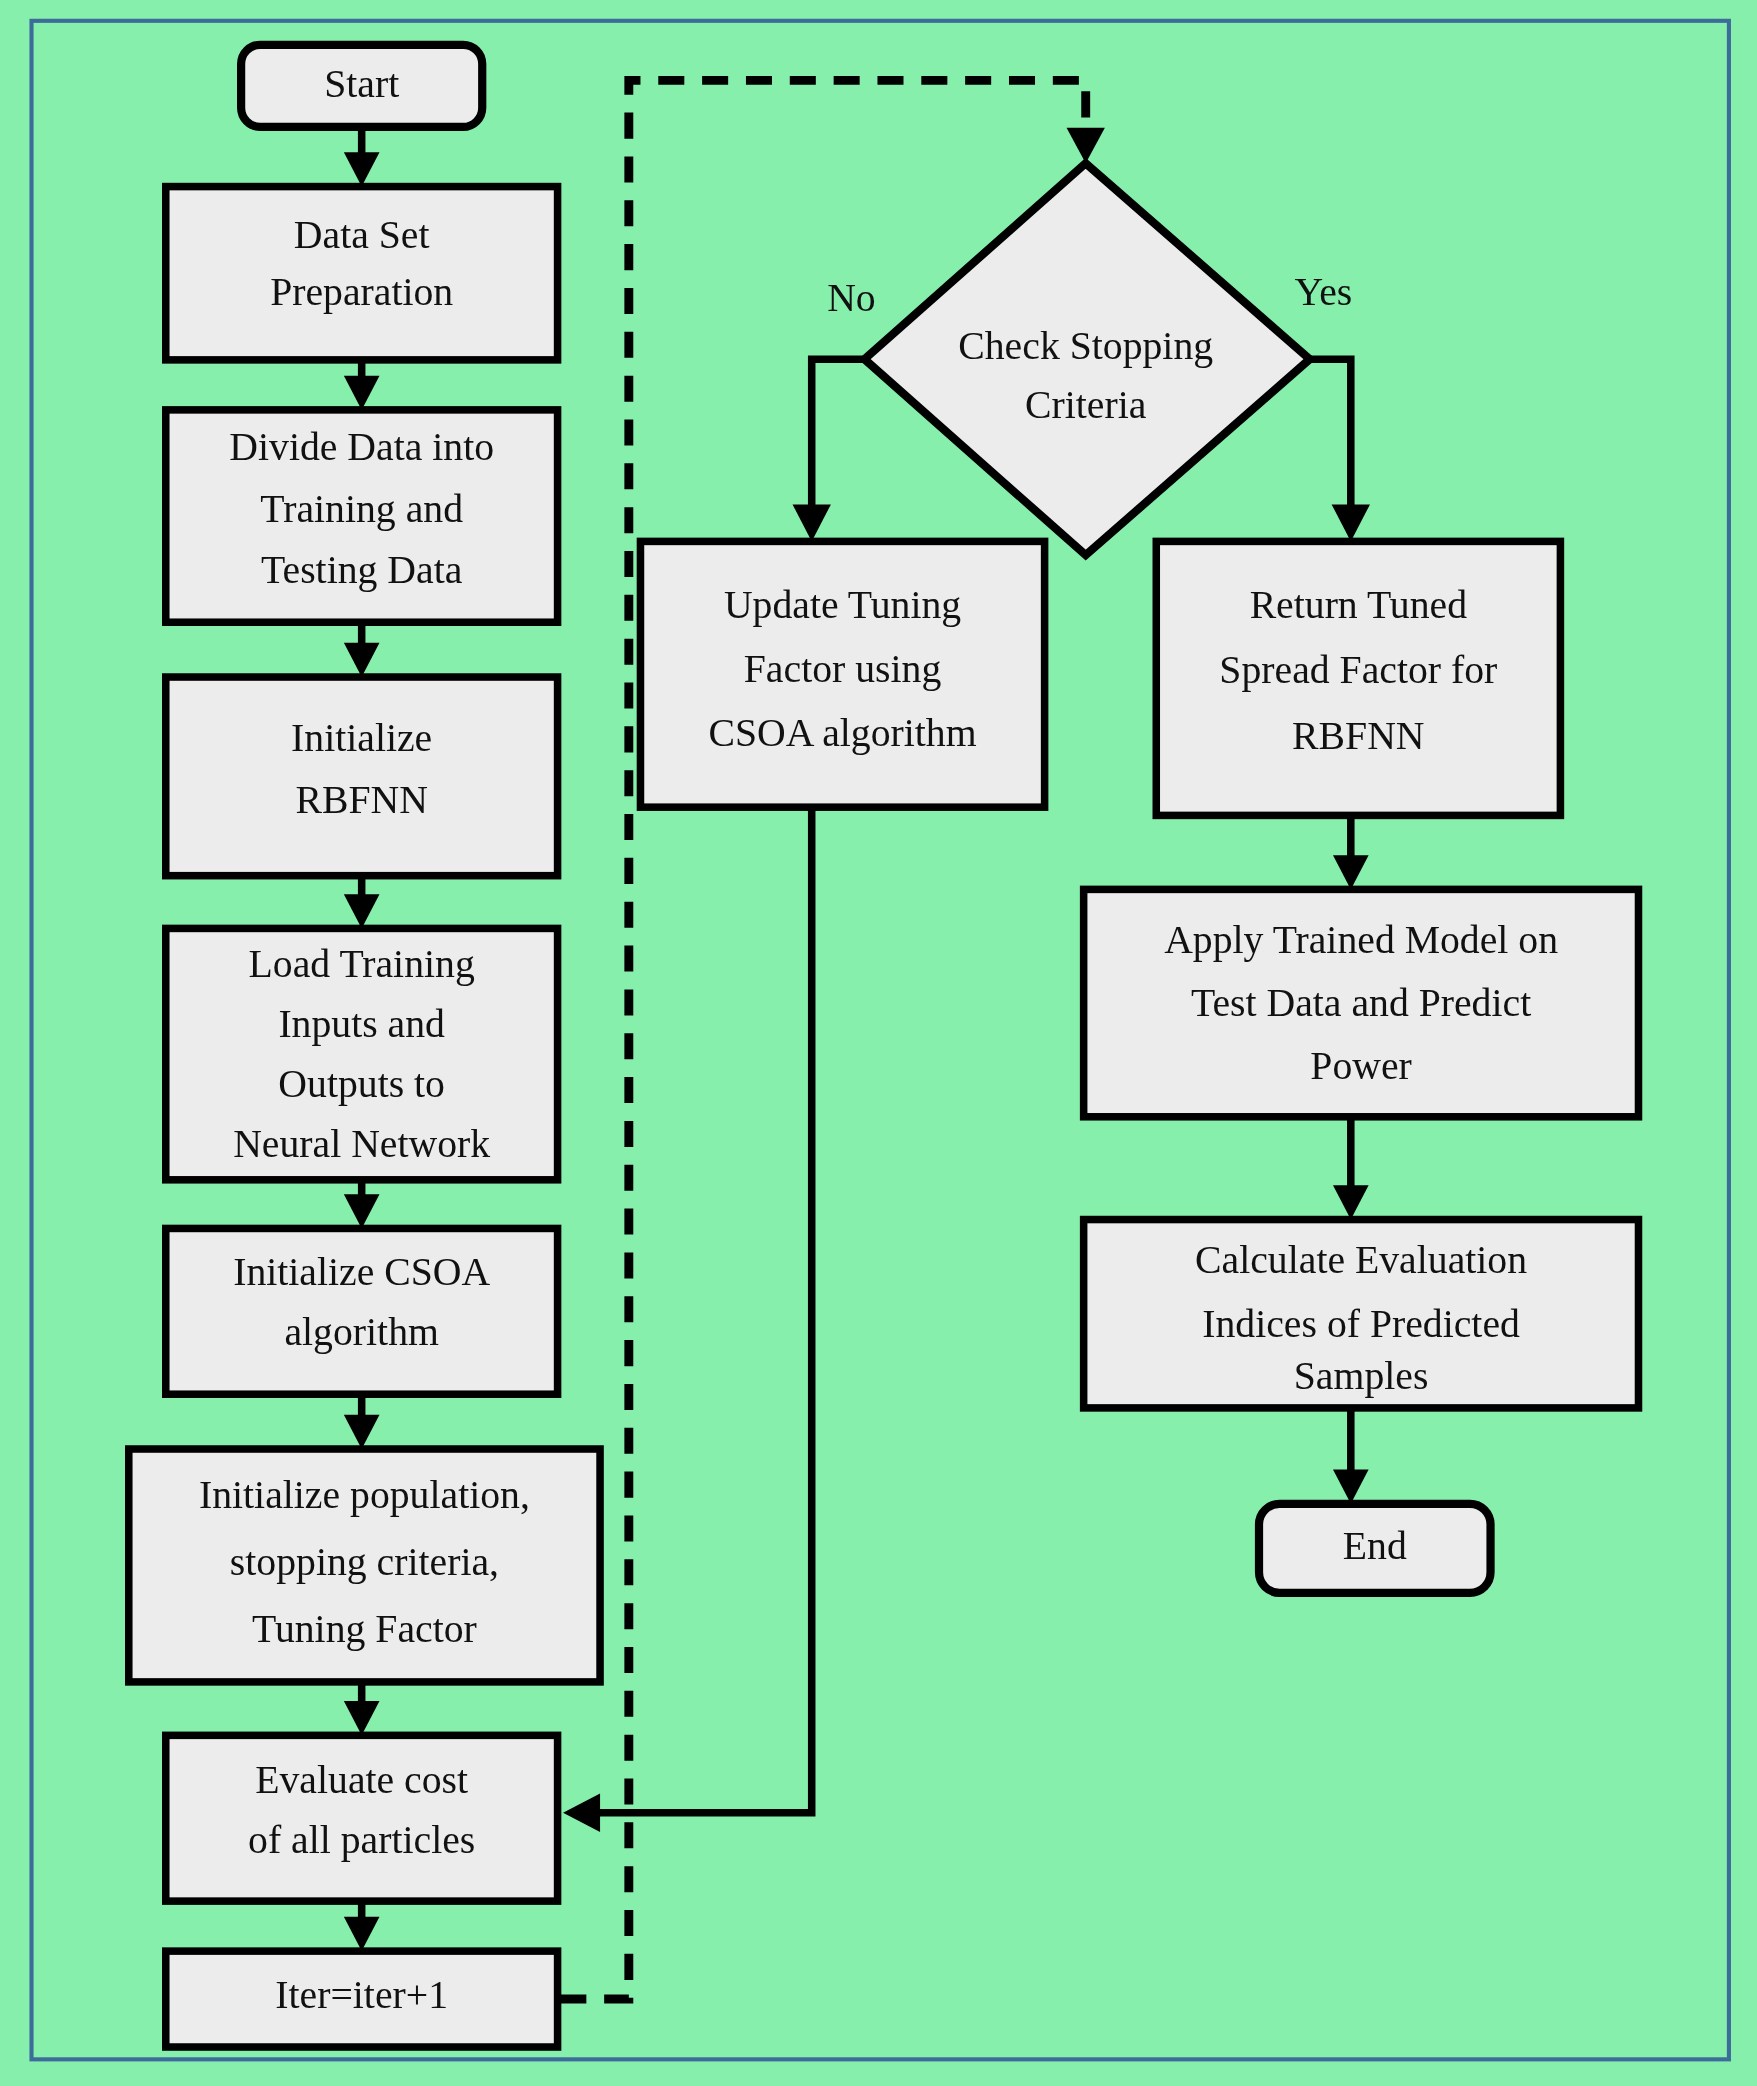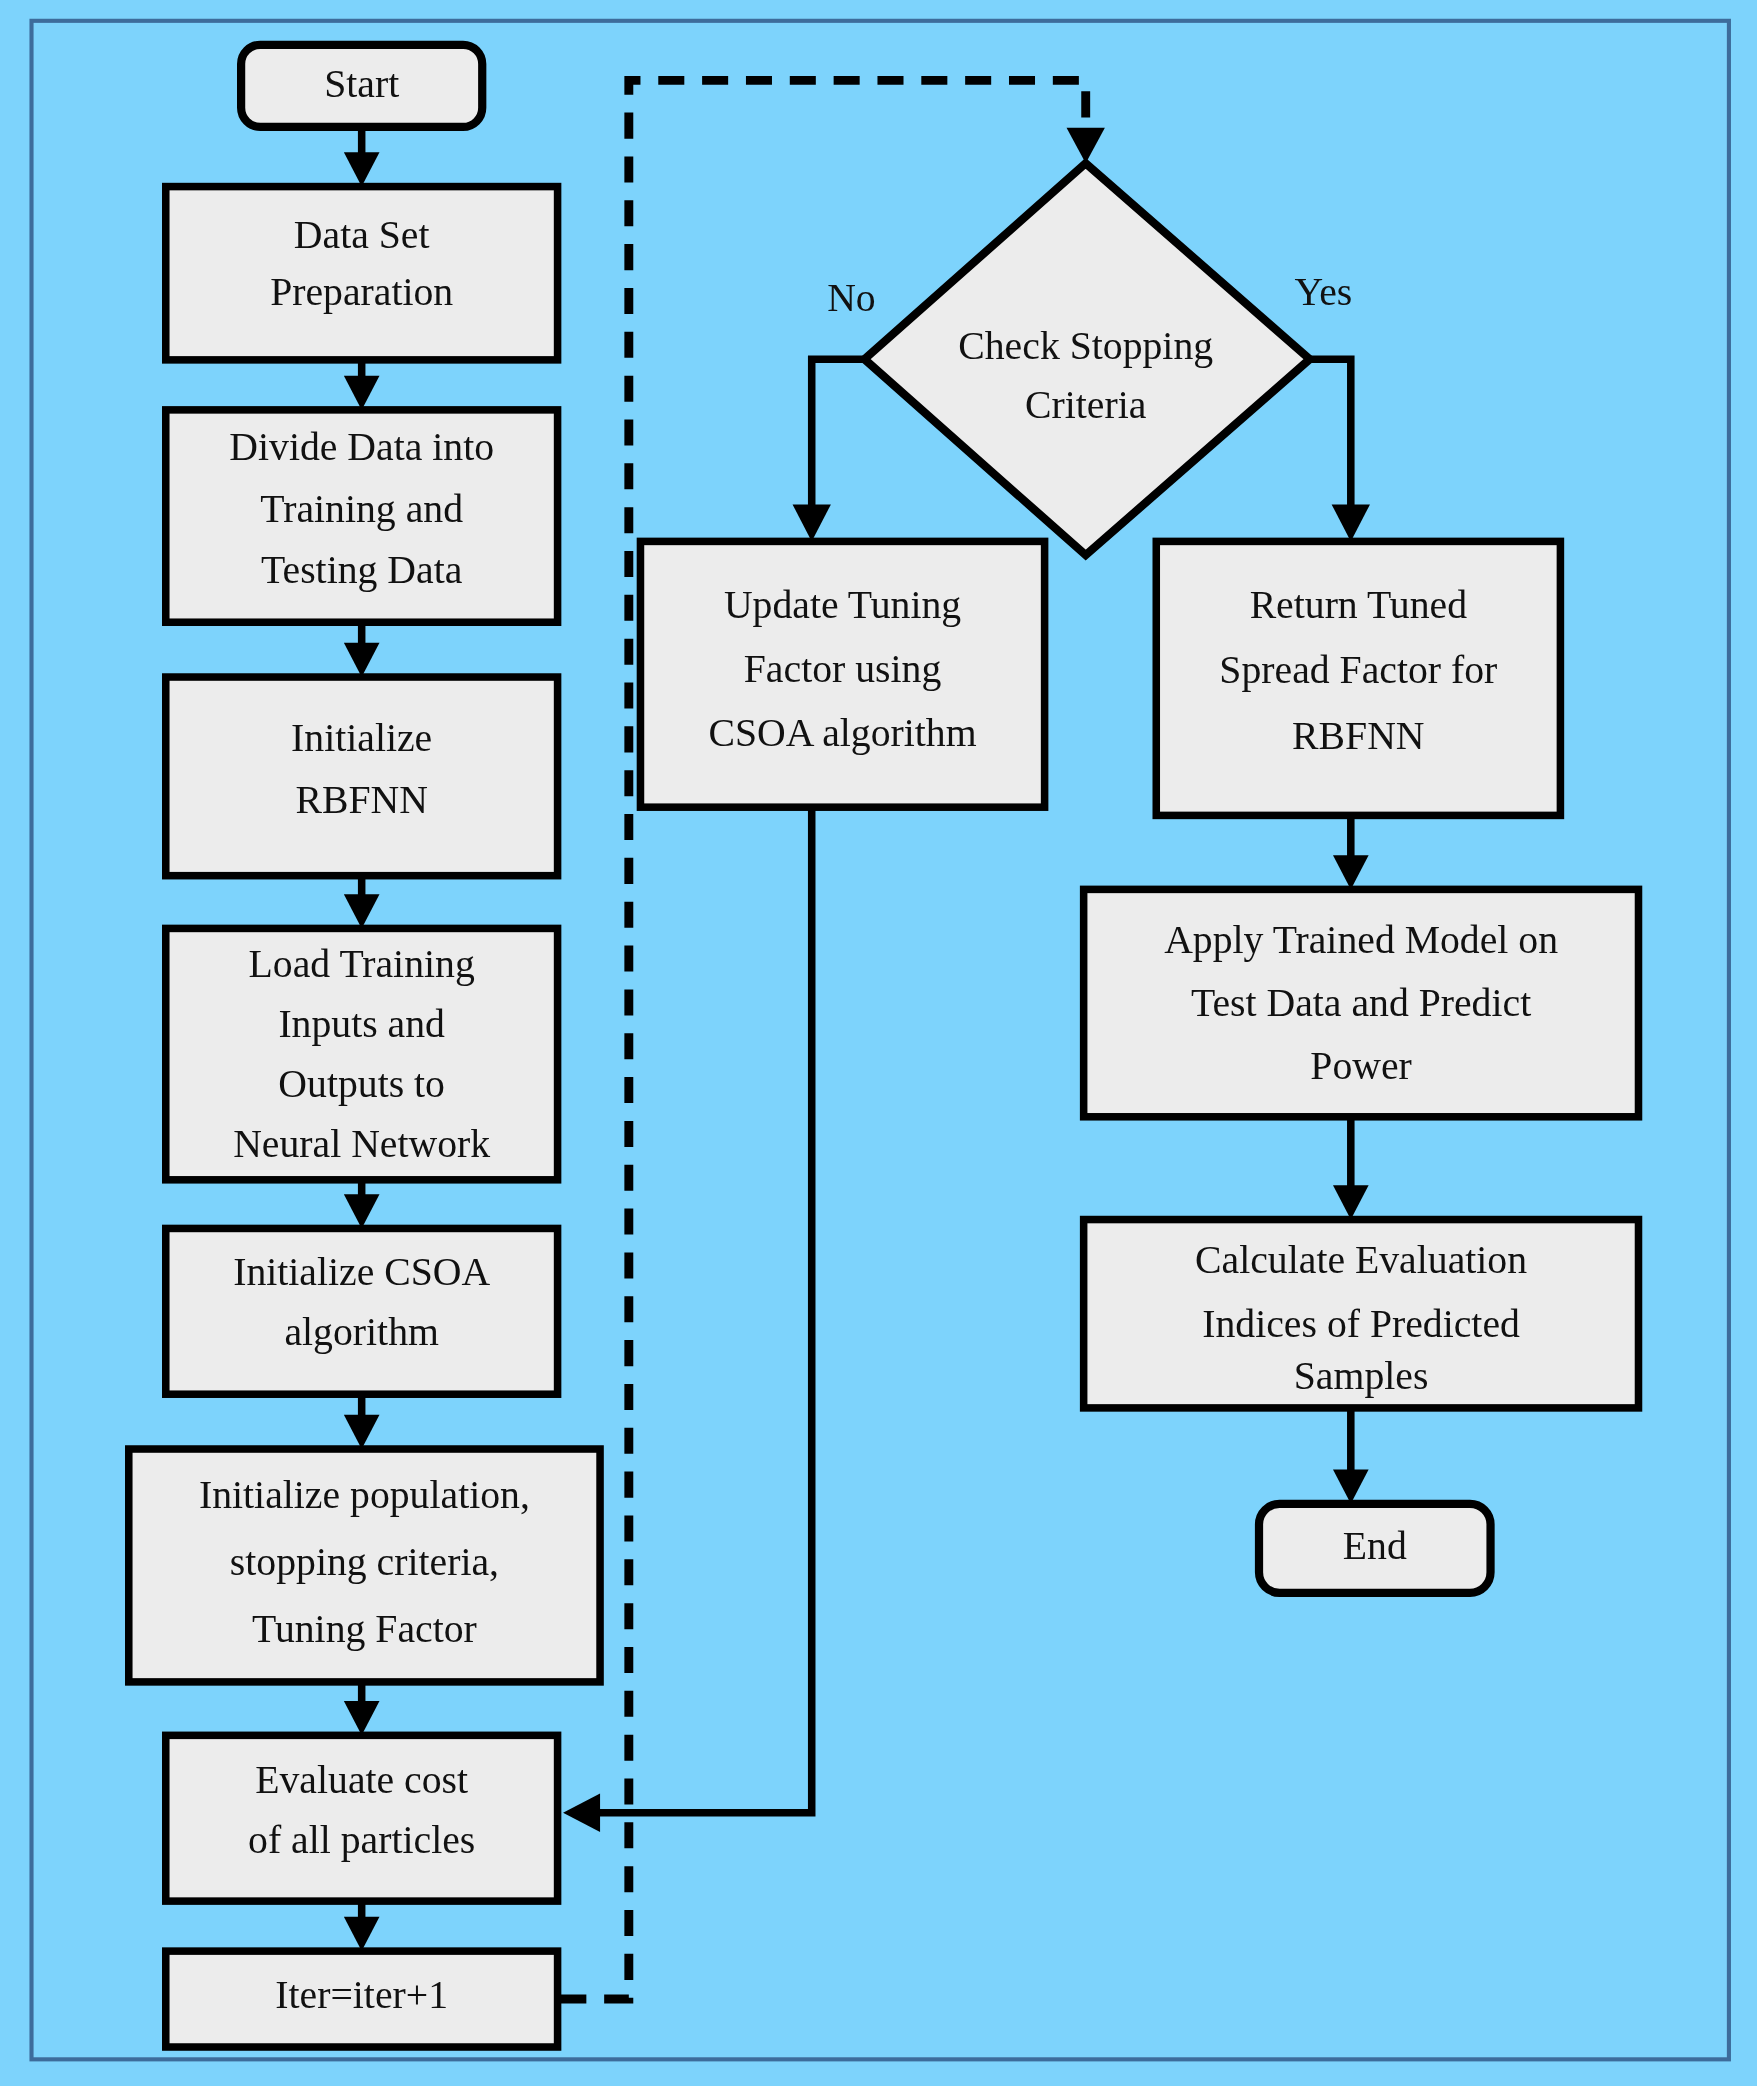--- a/index.html
+++ b/index.html
@@ -10,21 +10,21 @@
   body {
     width: 1757px;
     height: 2087px;
     font-family: "Liberation Serif", "DejaVu Serif", serif;
     overflow: hidden;
   }
   #figure-root {
     position: relative;
     width: 1757px;
     height: 2087px;
-    background: #7dd3fc;
+    background: #86efac;
   }
   #flow-svg {
     position: absolute;
     left: 0;
     top: 0;
     width: 1757px;
     height: 2087px;
     display: block;
   }
   .node-shape {

